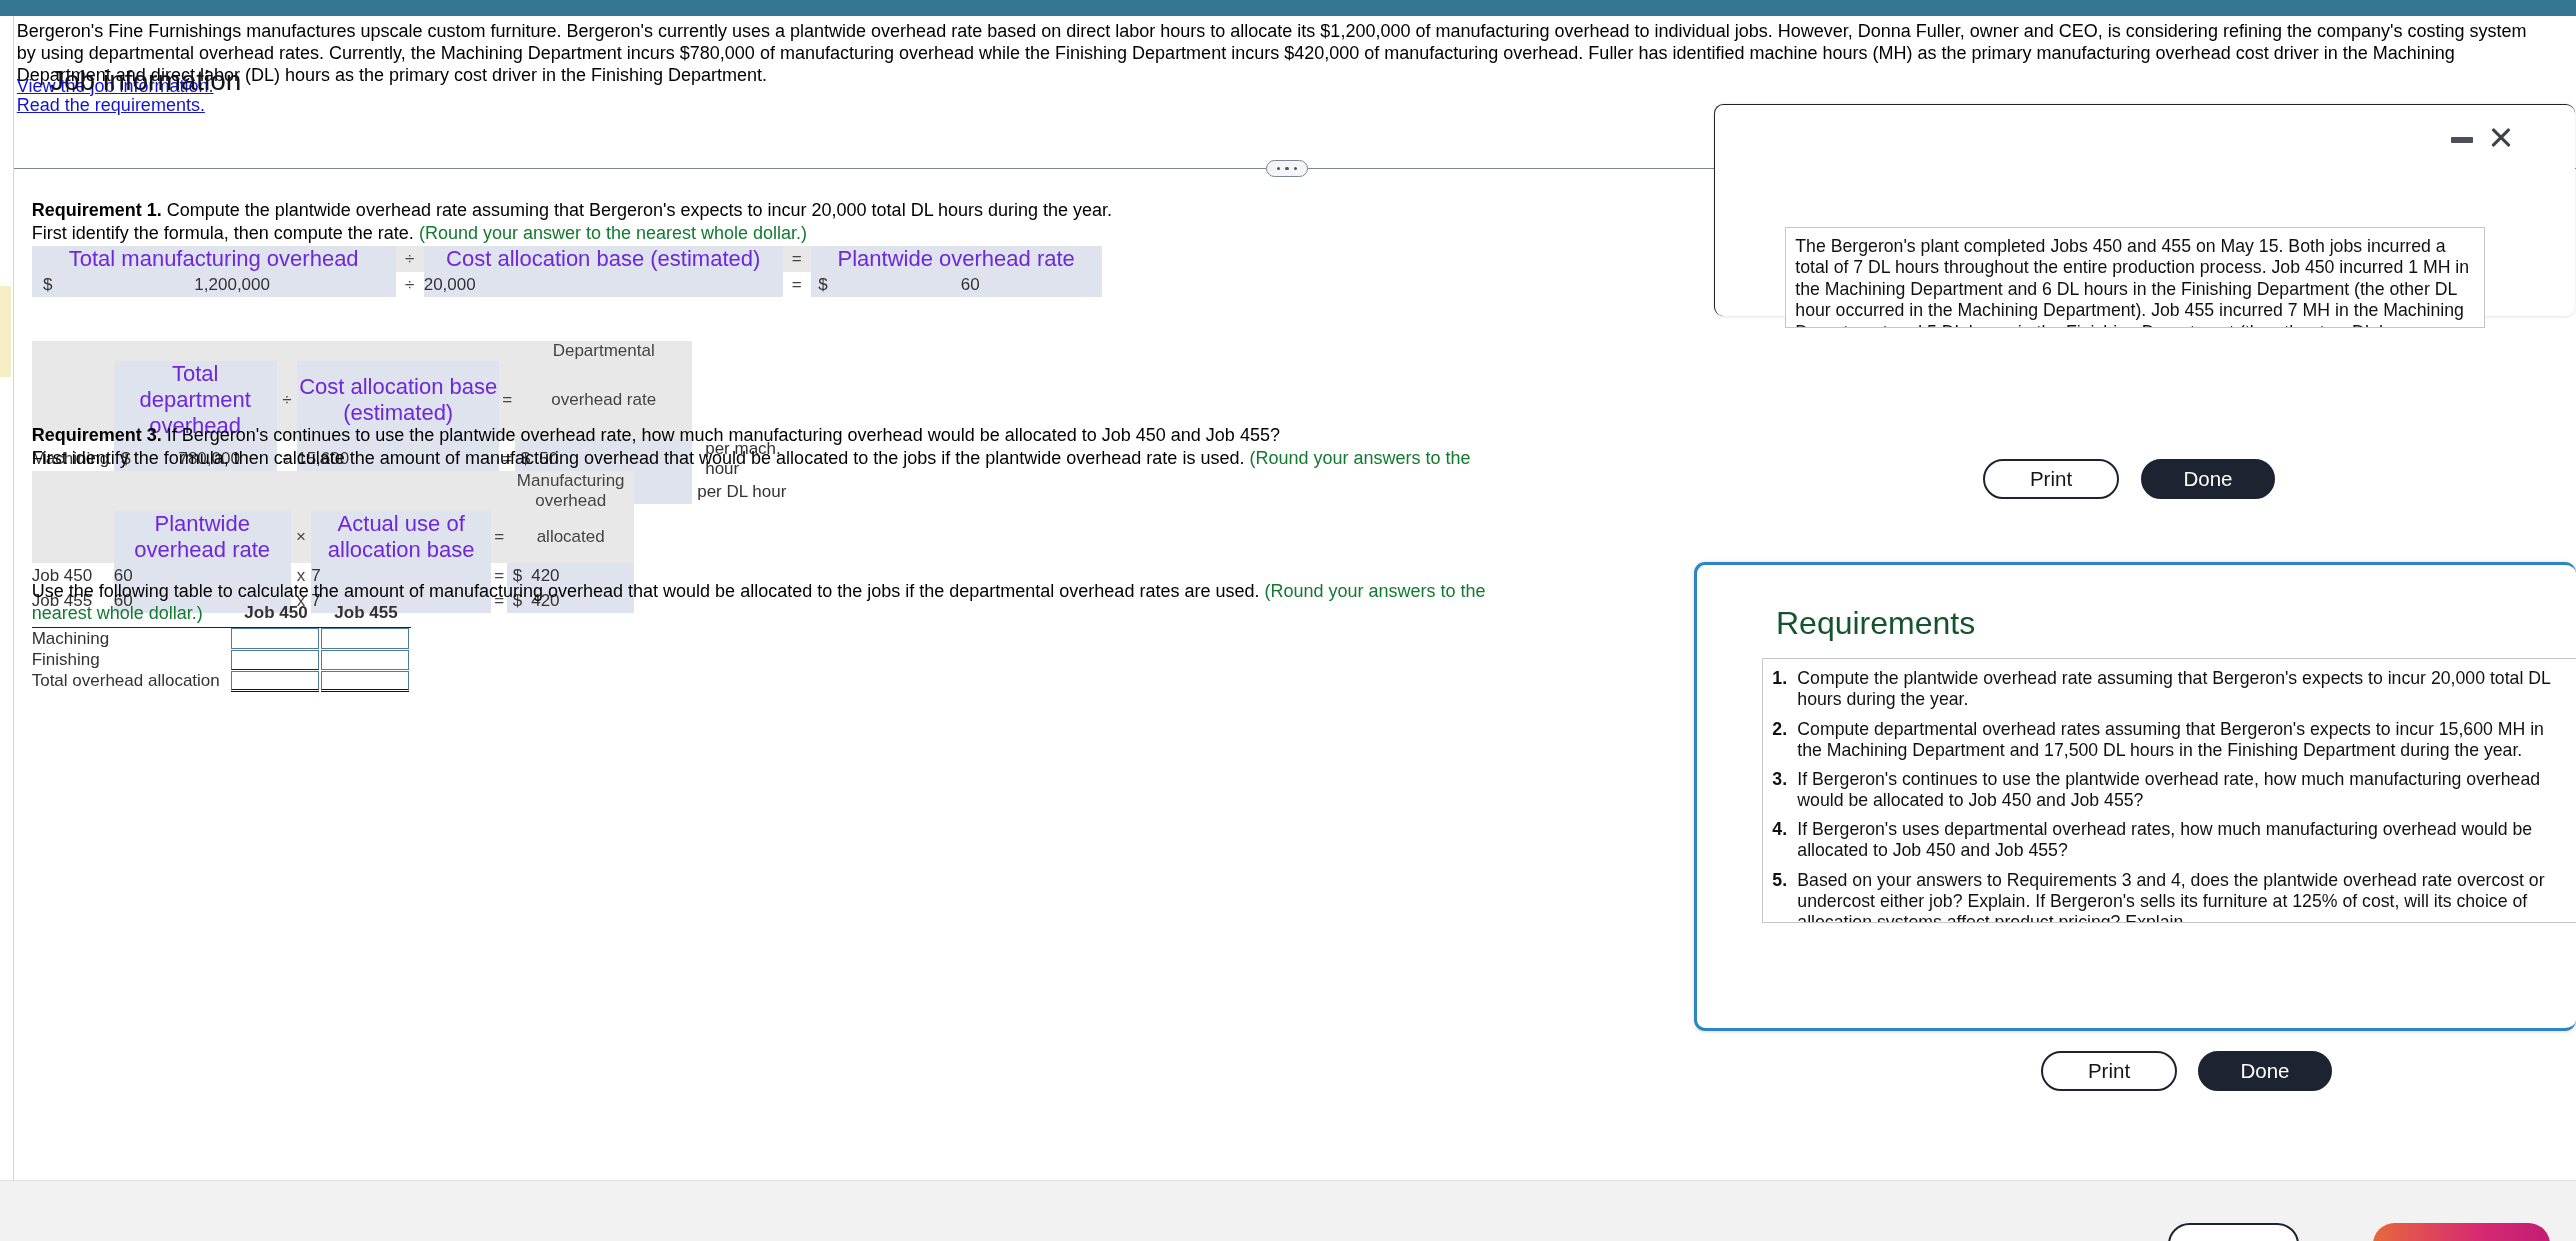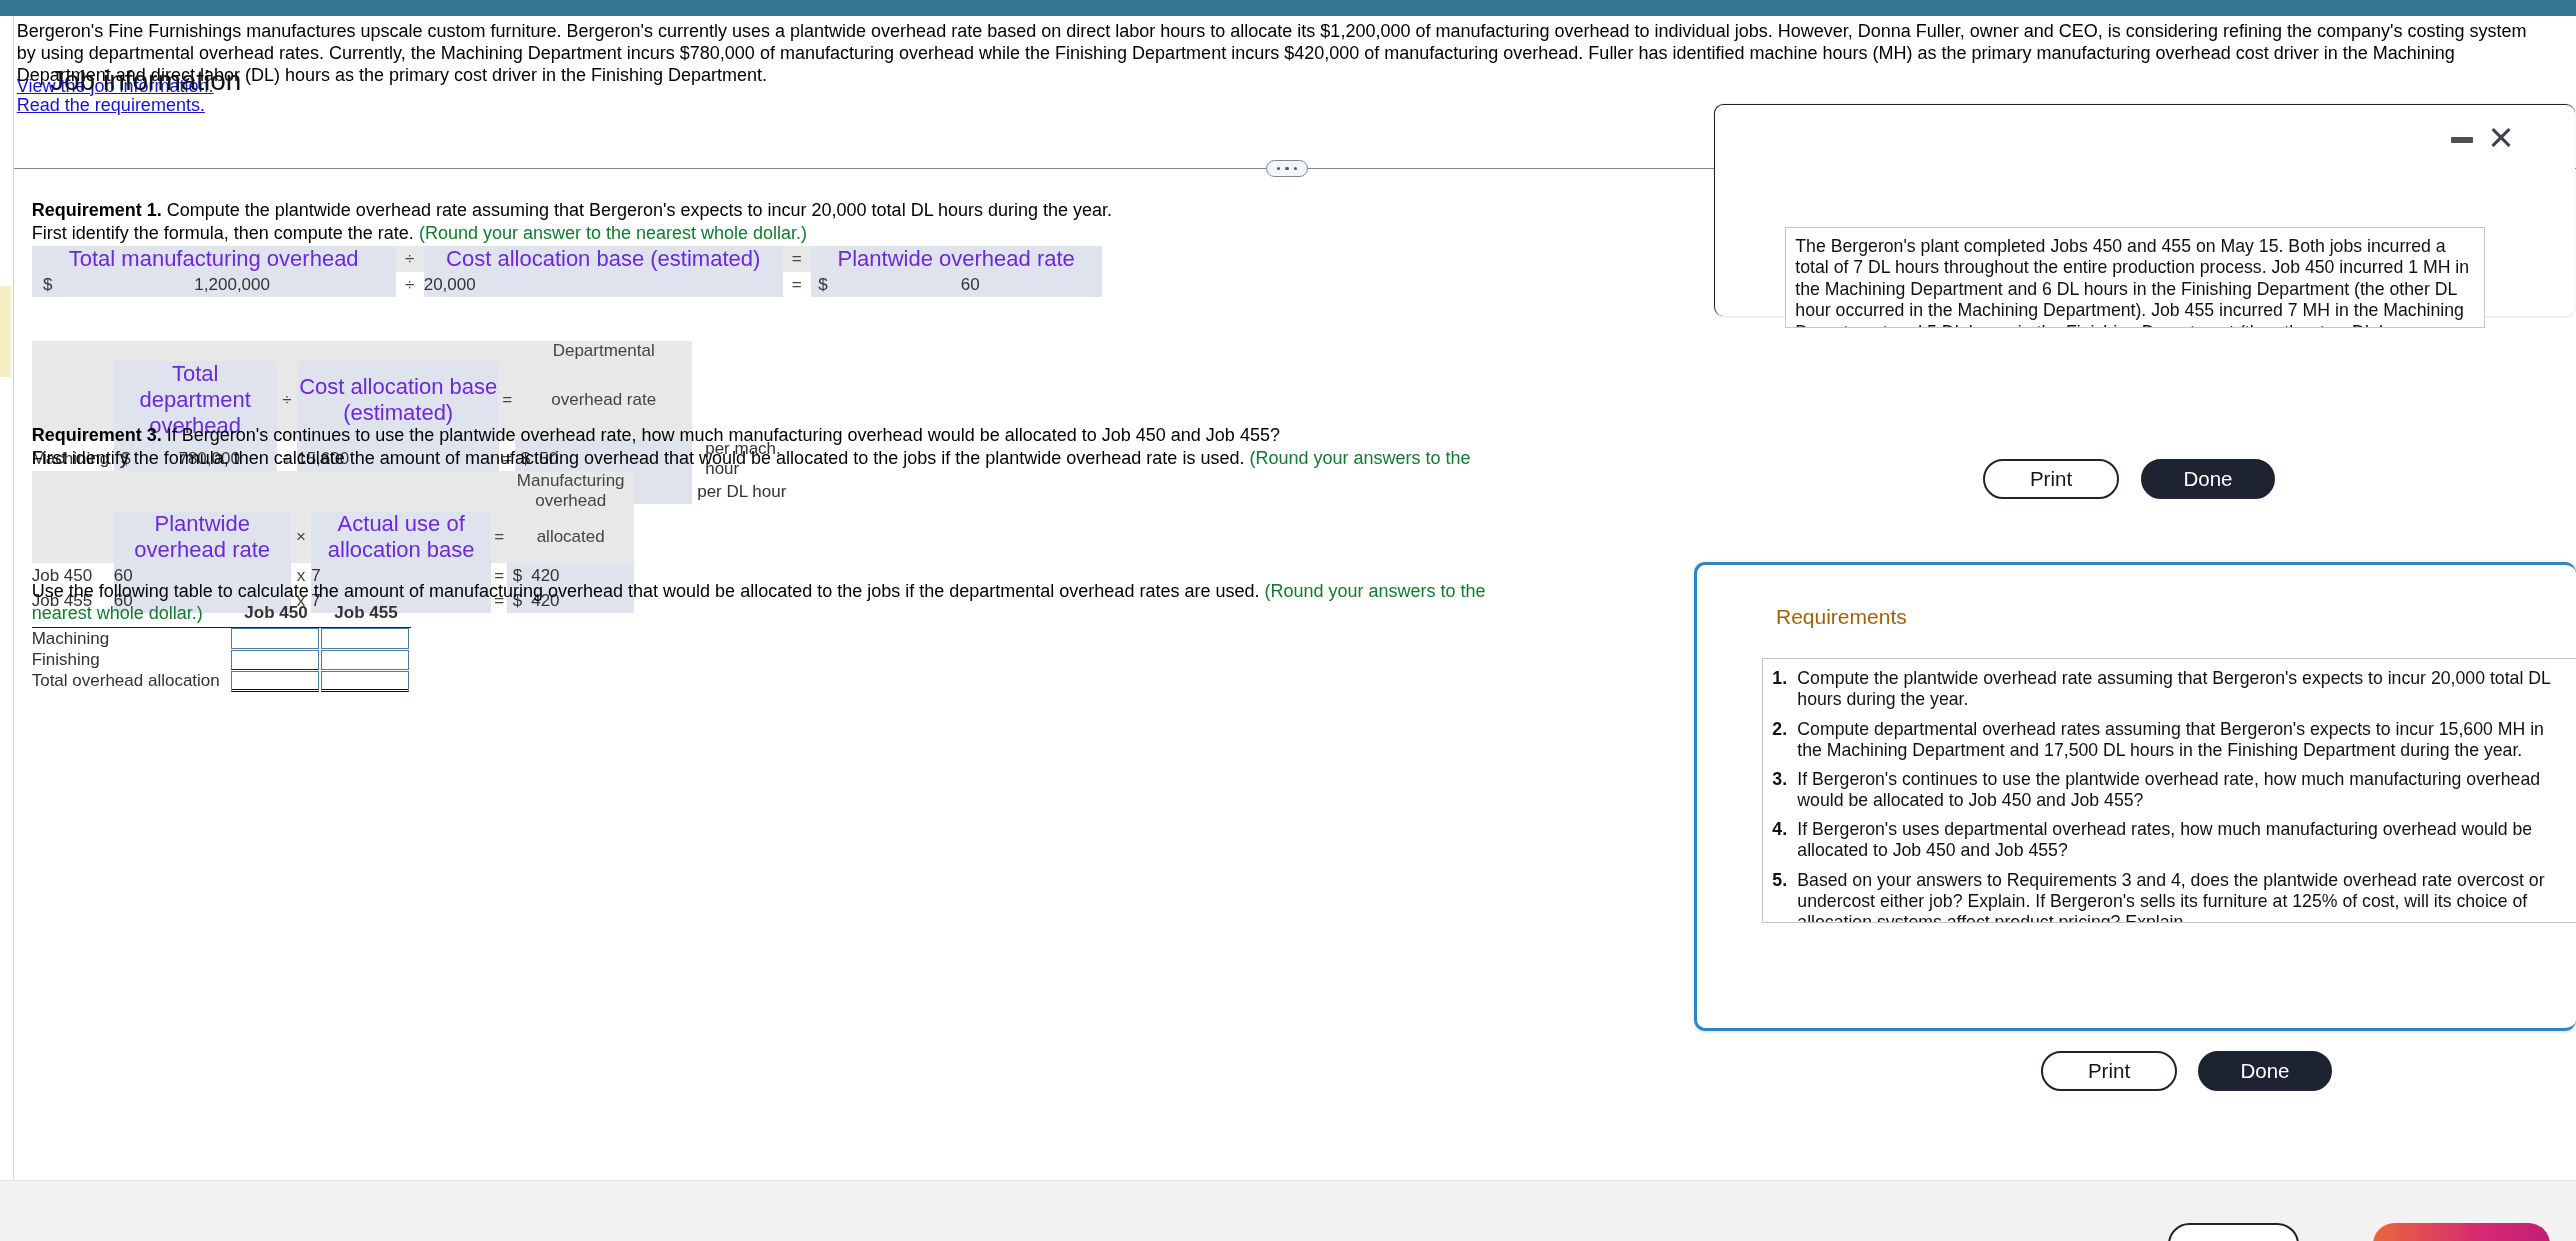--- a/index.html
+++ b/index.html
@@ -172,21 +172,21 @@
   .job-print { position:absolute; left: 1983px; top: 459px; width: 136px; height: 40px; }
   .job-done  { position:absolute; left: 2141px; top: 459px; width: 134px; height: 40px; }
 
   
   .dlg-req {
     position:absolute; left: 1694px; top: 562px; width: 882px; height: 469px;
     border: 3.7px solid #2e85c3; border-radius: 11.2px; background:#ffffff;
     border-right: none;
     box-shadow: 0 0.9px 3.7px rgba(0,0,0,.15);
   }
-  .req-title { position:absolute; left: 1776px; top: 605px; font-size: 21px; color:#a16207; }
+  .req-title { position:absolute; left: 1776px; top: 605px; font-size: 32px; color:#14532d; }
   .req-box {
     position:absolute; left: 1762px; top: 658px; width: 821px; height: 265px;
     border: 0.9px solid #c6c6c6; background:#ffffff; overflow:hidden;
     padding: 9.3px 13px 9.3px 9.3px;
   }
   .req-list { margin:0; padding:0; list-style:none; }
   .req-list li {
     position: relative; padding-left: 25px; margin-bottom: 8.4px;
     font-size: 17.7px; line-height: 21px; color:#111;
   }

